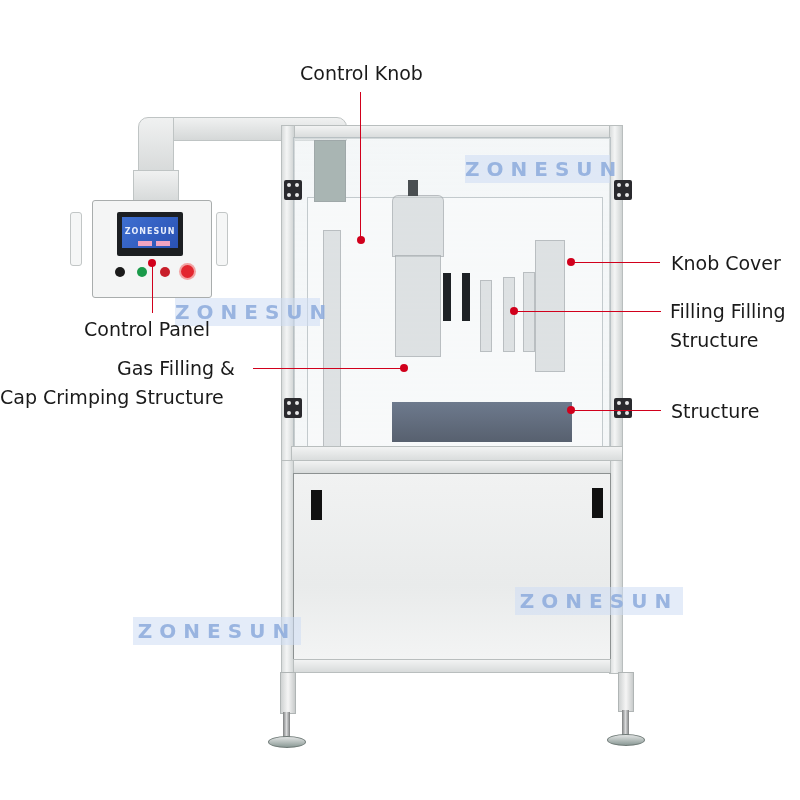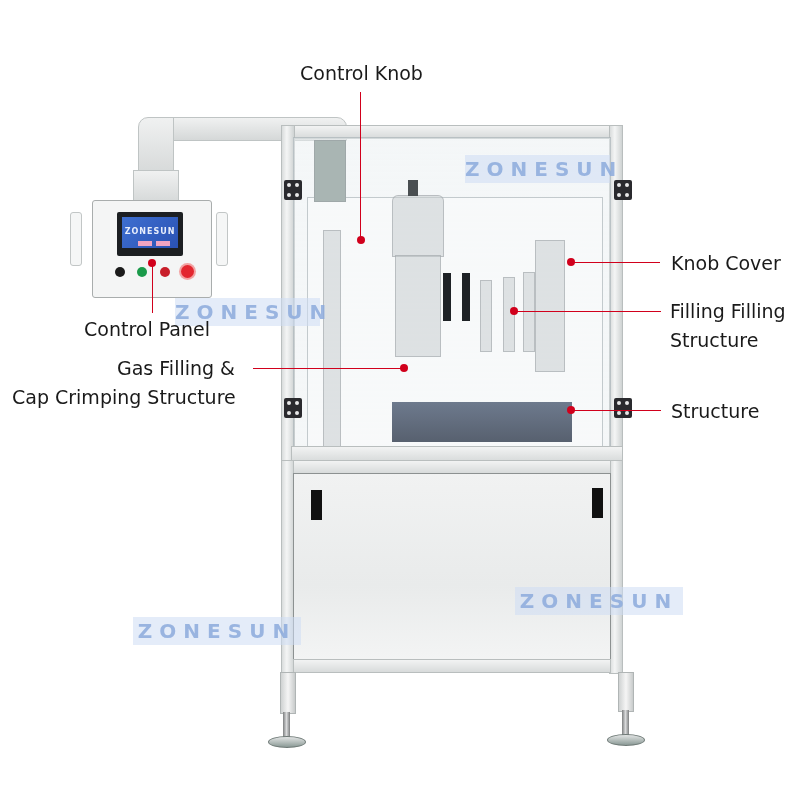--- a/index.html
+++ b/index.html
@@ -108,21 +108,21 @@
 
 <div class="label" style="left:300px;top:61px;">Control Knob</div>
 <div class="leader" style="left:360px;top:92px;width:1px;height:148px;"></div>
 <div class="dot" style="left:357px;top:236px;"></div>
 
 <div class="dot" style="left:148px;top:259px;"></div>
 <div class="leader" style="left:152px;top:263px;width:1px;height:50px;"></div>
 <div class="label" style="left:84px;top:317px;">Control Panel</div>
 
 <div class="label" style="left:117px;top:356px;">Gas Filling &amp;</div>
-<div class="label" style="left:12px;top:385px;">Cap Crimping Structure</div>
+<div class="label" style="left:0;top:385px;">Cap Crimping Structure</div>
 <div class="leader" style="left:253px;top:368px;width:151px;height:1px;"></div>
 <div class="dot" style="left:400px;top:364px;"></div>
 
 <div class="dot" style="left:567px;top:258px;"></div>
 <div class="leader" style="left:571px;top:262px;width:89px;height:1px;"></div>
 <div class="label" style="left:671px;top:251px;">Knob Cover</div>
 
 <div class="dot" style="left:510px;top:307px;"></div>
 <div class="leader" style="left:514px;top:311px;width:147px;height:1px;"></div>
 <div class="label" style="left:670px;top:299px;">Filling Filling</div>

